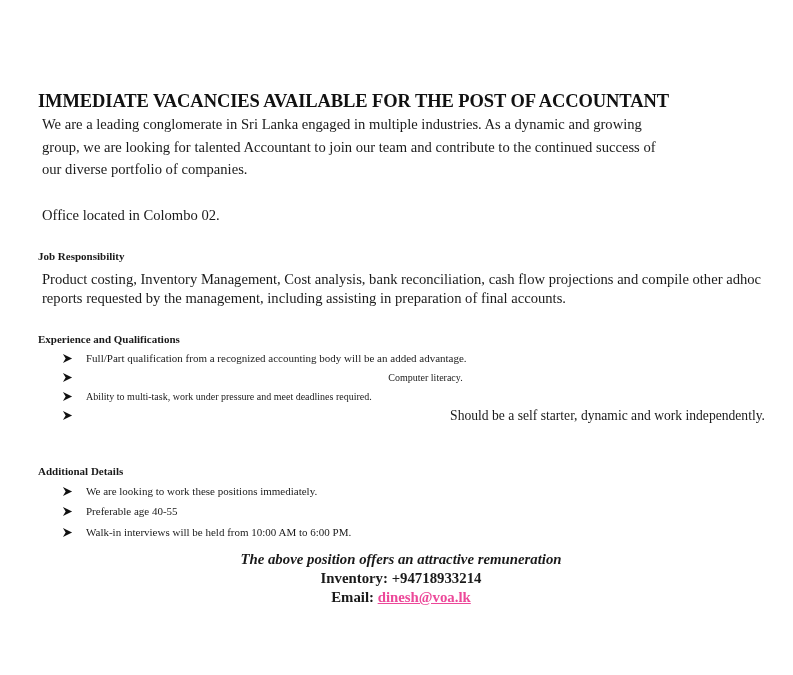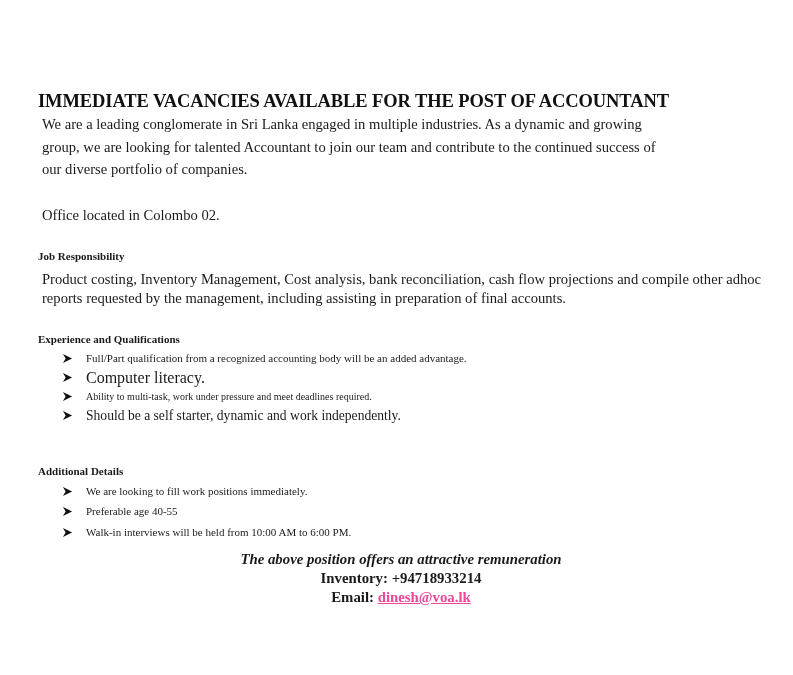--- a/index.html
+++ b/index.html
@@ -126,37 +126,37 @@
     <h2 class="heading">Experience and Qualifications</h2>
     <ul class="bullets">
       <li>
         <span class="arrow">
           <svg viewBox="0 0 12 12">
               <path d="M1 1 L11 6 L1 11 L4 6 Z" fill="#111"></path>
             </svg>
         </span>
         <span>Full/Part qualification from a recognized accounting body will be an added advantage.</span>
       </li>
-      <li style="font-size:16px;">
+      <li style="font-size:10px;text-align:center;">
         <span class="arrow">
           <svg viewBox="0 0 12 12">
               <path d="M1 1 L11 6 L1 11 L4 6 Z" fill="#111"></path>
             </svg>
         </span>
         <span>Computer literacy.</span>
       </li>
       <li style="font-size:10px;">
         <span class="arrow">
           <svg viewBox="0 0 12 12">
               <path d="M1 1 L11 6 L1 11 L4 6 Z" fill="#111"></path>
             </svg>
         </span>
         <span>Ability to multi-task, work under pressure and meet deadlines required.</span>
       </li>
-      <li style="font-size:13.6px;">
+      <li style="font-size:13.6px;text-align:right;">
         <span class="arrow">
           <svg viewBox="0 0 12 12">
               <path d="M1 1 L11 6 L1 11 L4 6 Z" fill="#111"></path>
             </svg>
         </span>
         <span>Should be a self starter, dynamic and work independently.</span>
       </li>
     </ul>
   </section>
 
@@ -165,21 +165,21 @@
 
   <section>
     <h2 class="heading">Additional Details</h2>
     <ul class="bullets larger">
       <li>
         <span class="arrow">
           <svg viewBox="0 0 12 12">
               <path d="M1 1 L11 6 L1 11 L4 6 Z" fill="#111"></path>
             </svg>
         </span>
-        <span>We are looking to fill work positions immediately.</span>
+        <span>We are looking to work these positions immediately.</span>
       </li>
       <li>
         <span class="arrow">
           <svg viewBox="0 0 12 12">
               <path d="M1 1 L11 6 L1 11 L4 6 Z" fill="#111"></path>
             </svg>
         </span>
         <span>Preferable age 40-55</span>
       </li>
       <li>

